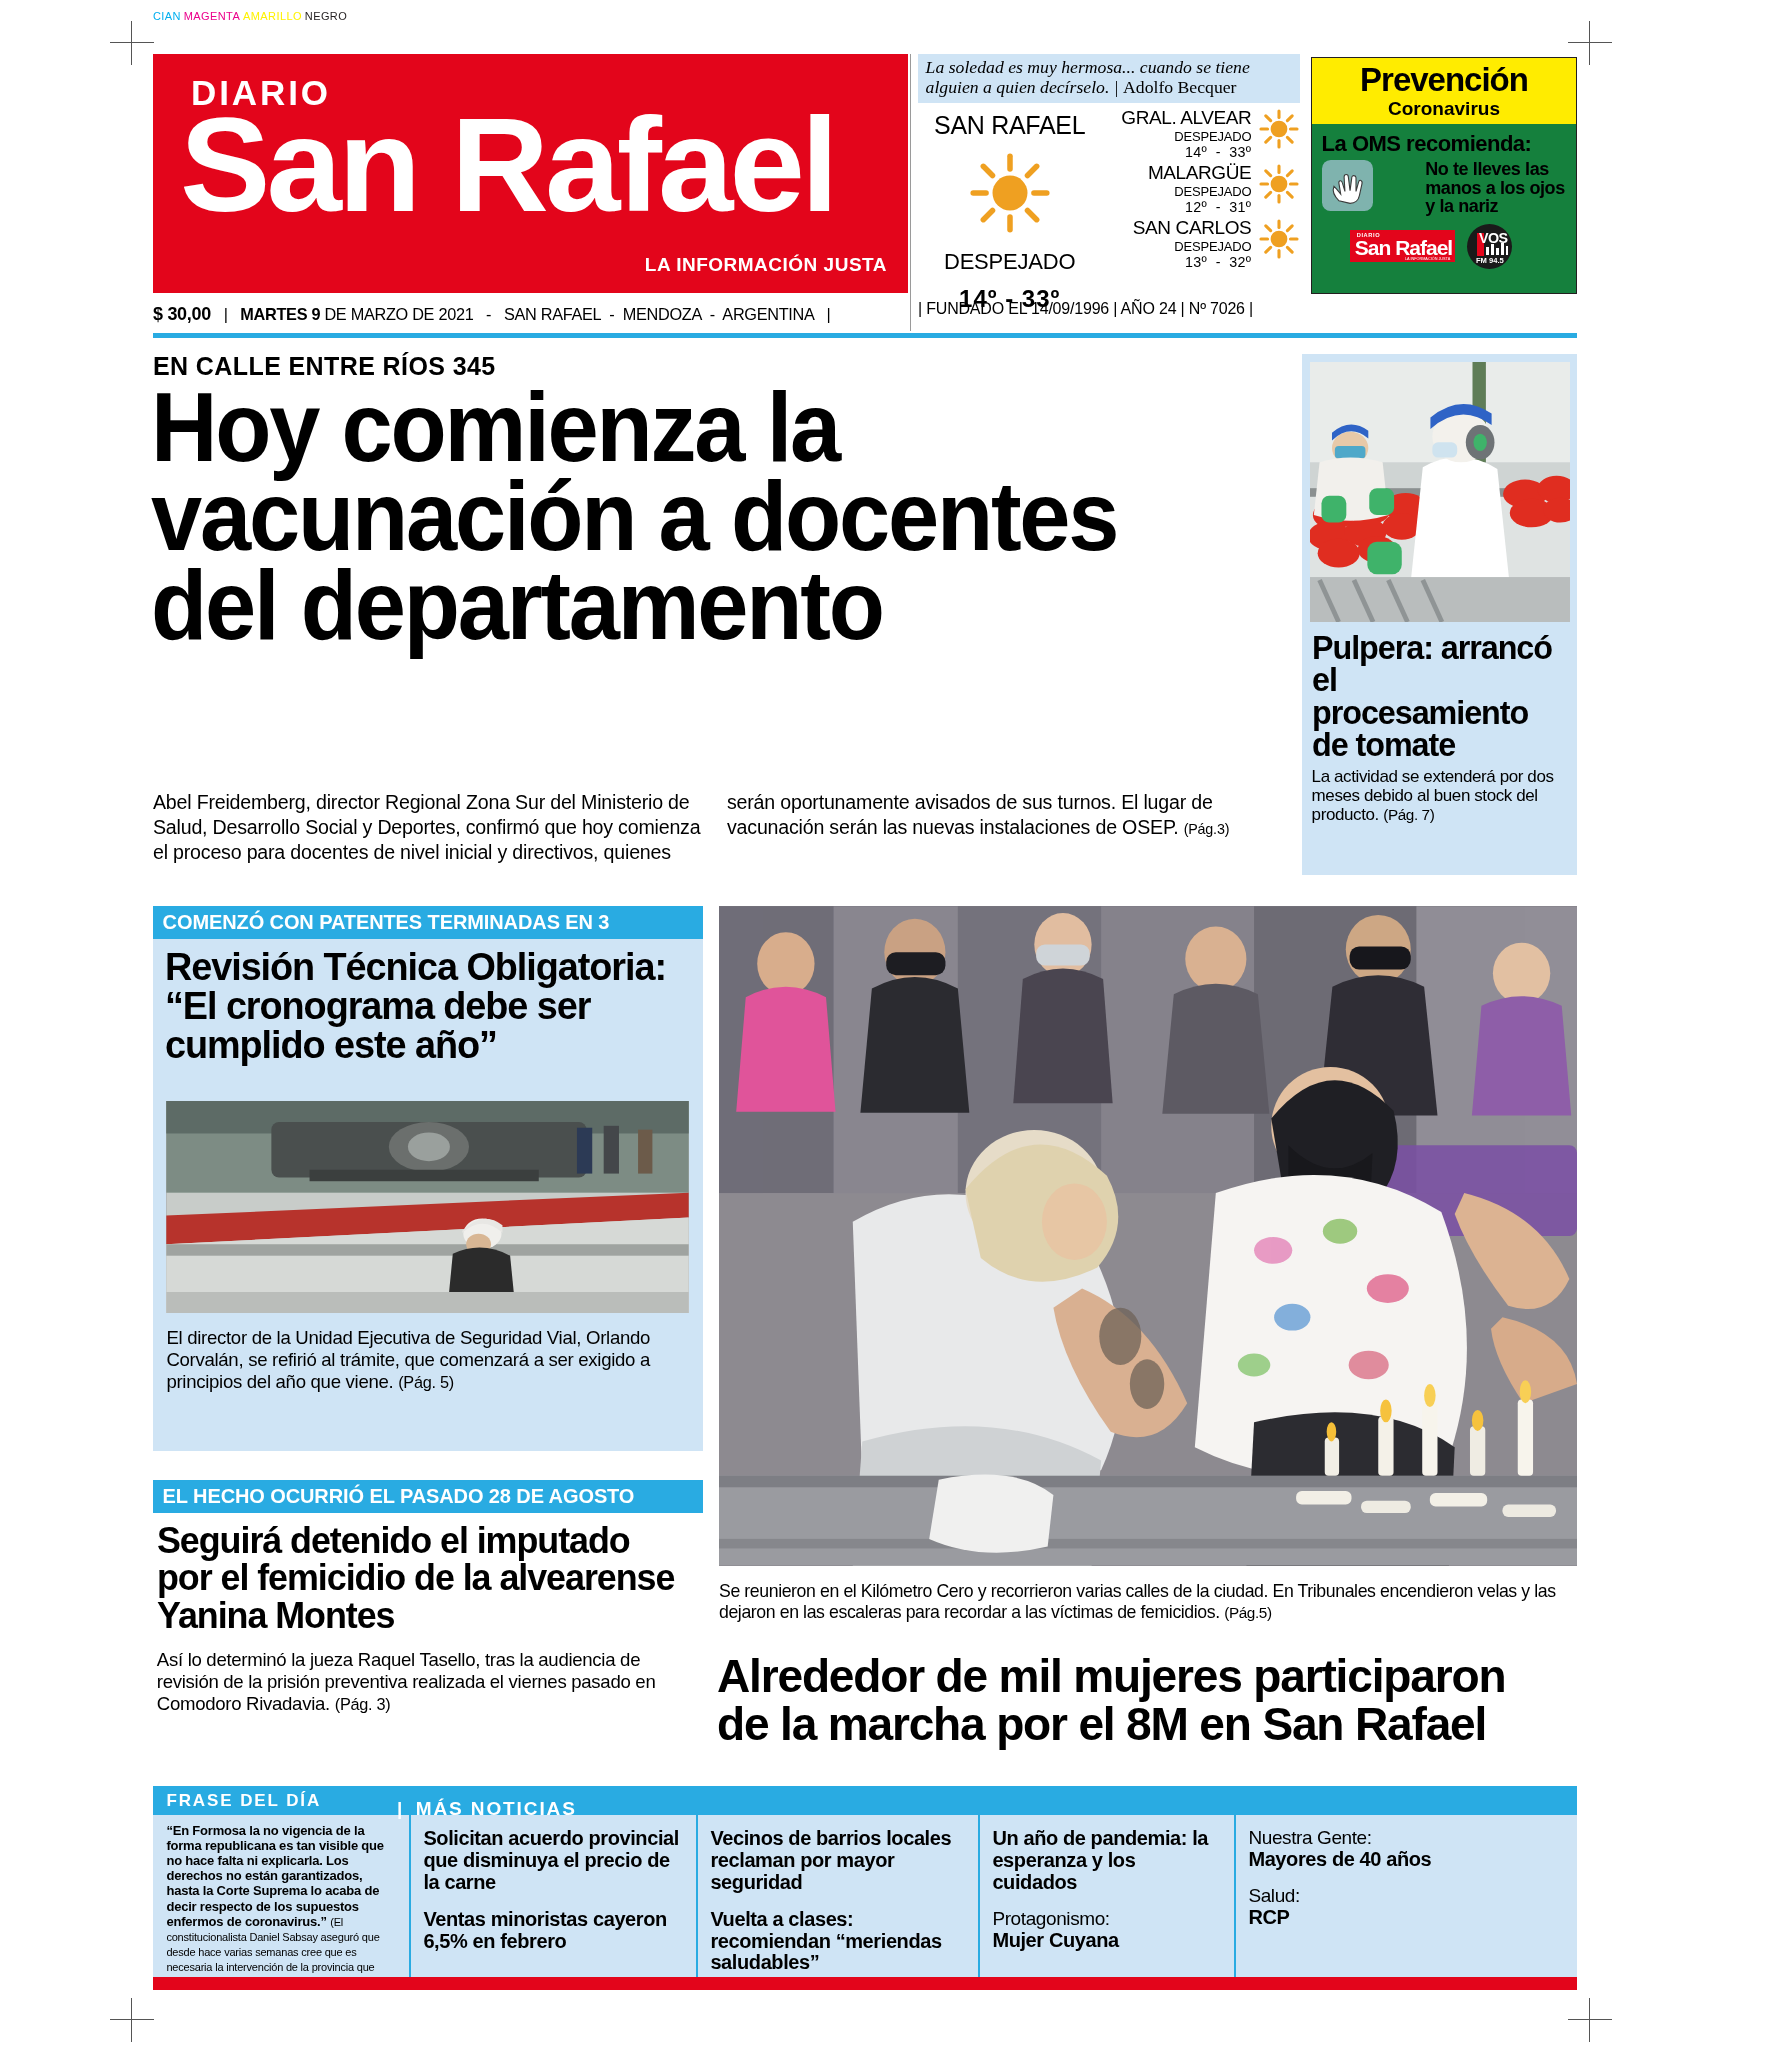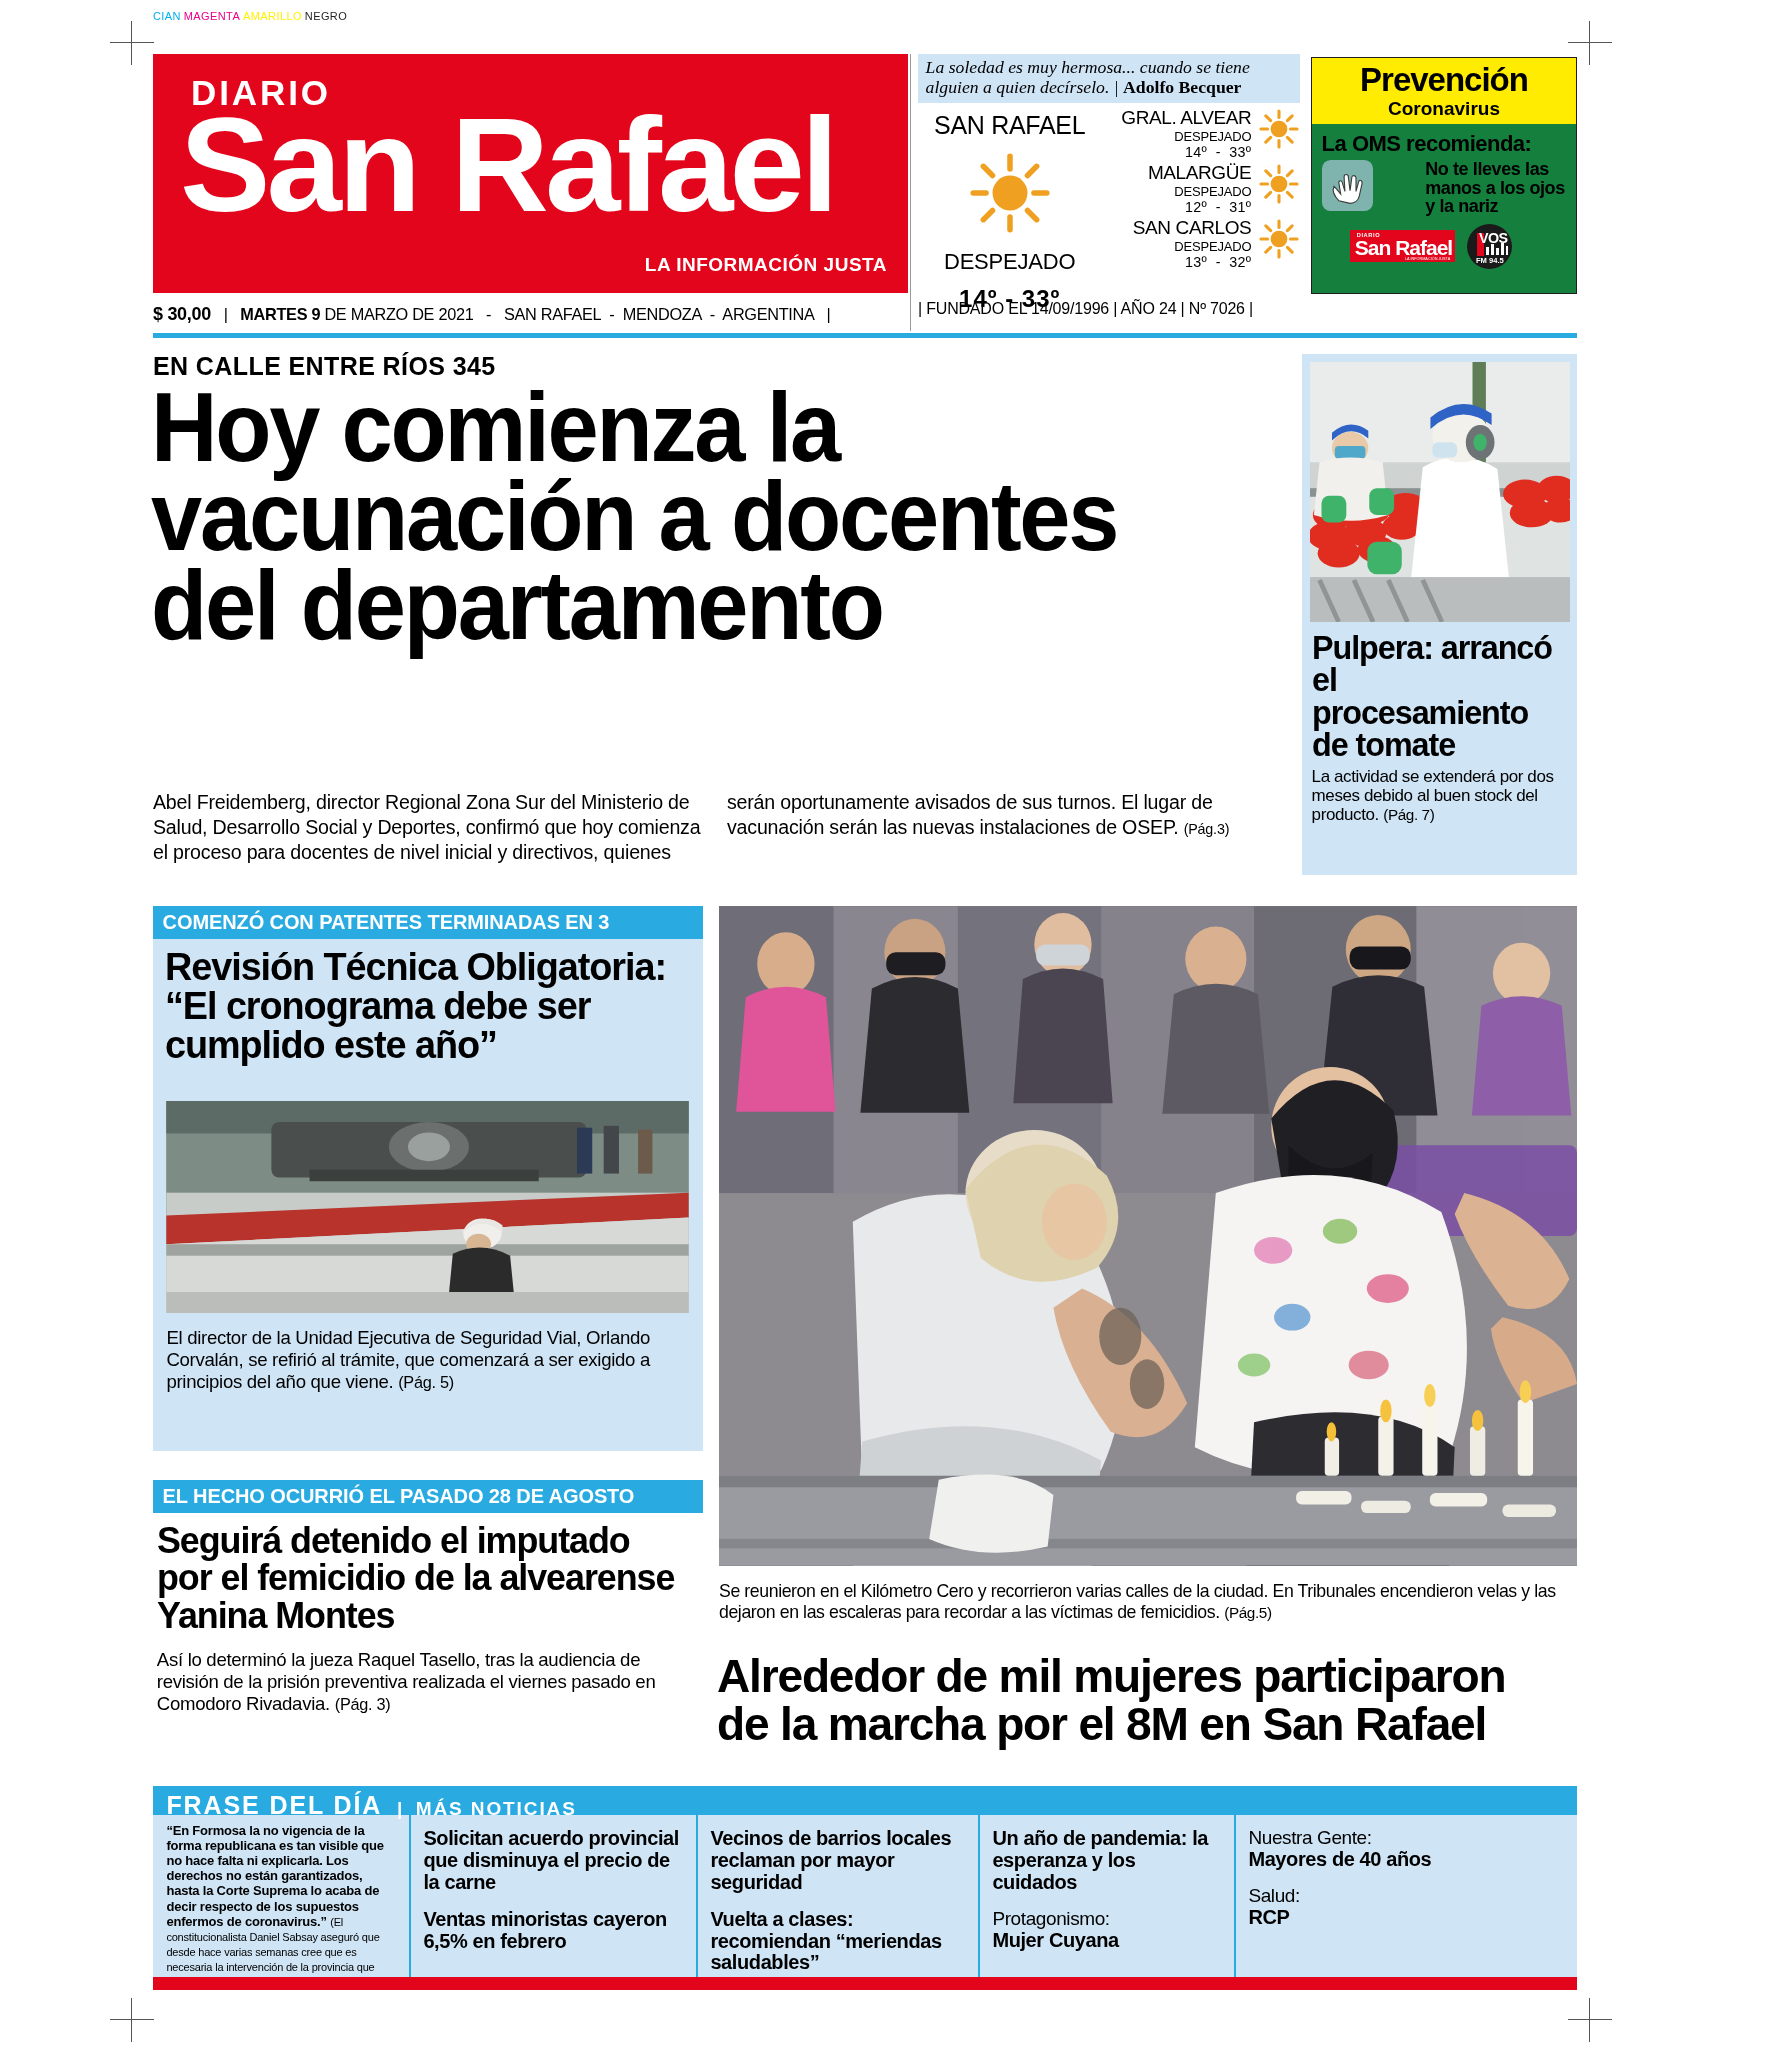--- a/index.html
+++ b/index.html
@@ -38,21 +38,21 @@
   .mh-name{position:absolute;left:27px;top:45px;color:#fff;font-weight:bold;
      font-size:133px;letter-spacing:-3.8px;line-height:1;
      font-family:"Liberation Sans",sans-serif;transform:scaleX(1.02);transform-origin:left top;}
   .mh-tag{position:absolute;right:21px;bottom:17px;color:#fff;font-weight:bold;
      font-size:19px;letter-spacing:0.5px;}
 
   
   .weather{position:absolute;left:918px;top:54px;width:382px;height:239px;}
   .quote{background:#CFE4F5;padding:3.8px 7.6px 5.7px 7.6px;
     font-family:"Liberation Serif",serif;font-style:italic;font-size:17.7px;line-height:1.12;}
-  .quote b{font-style:normal;font-weight:bold;}
+  .quote b{font-style:normal;font-weight:normal;}
   .w-grid{position:relative;height:170px;}
   .w-left{position:absolute;left:5.7px;top:7.6px;width:172px;text-align:center;}
   .w-city{font-size:23px;letter-spacing:-0.3px;}
   .w-city.big{font-size:25px;}
   .w-cond{font-size:22px;margin-top:3.8px;letter-spacing:-0.2px;}
   .w-temps{font-size:24px;font-weight:bold;margin-top:9.6px;letter-spacing:1px;}
   .sun-big{margin:7.6px auto 5.7px auto;}
   .w-right{position:absolute;left:184px;top:3.8px;width:199px;}
   .w-row{display:flex;align-items:flex-start;justify-content:flex-end;margin-bottom:1.9px;}
   .w-rtext{text-align:right;padding-right:5.7px;}
@@ -136,21 +136,21 @@
   .march-cap{position:absolute;left:719px;top:1581px;width:858px;font-size:17.7px;
      line-height:1.18;letter-spacing:-0.4px;}
   .march-cap .pag{font-size:15.3px;}
   .march-h{position:absolute;left:717px;top:1652px;width:865px;font-weight:bold;
      font-size:47px;line-height:1.02;letter-spacing:-1.2px;
      transform:scaleX(.98);transform-origin:left top;}
 
   
   .bottom{position:absolute;left:153px;top:1786px;width:1424px;height:191px;background:#CFE4F5;}
   .bb-head{display:flex;height:29px;background:#29ABE2;color:#fff;}
-  .bb-head .bh1{width:244px;font-weight:bold;font-size:25px;letter-spacing:1.9px;padding:4.8px 0 0 13.4px;box-sizing:border-box;}
+  .bb-head .bh1{width:244px;font-weight:bold;font-size:17px;letter-spacing:1.9px;padding:4.8px 0 0 13.4px;box-sizing:border-box;}
   .bb-head .bh2{font-weight:bold;font-size:19px;letter-spacing:1.9px;padding:12px 0 0 0;box-sizing:border-box;}
   .bb-head .bh2 em{font-style:normal;margin-right:11.5px;}
   .bb-body{display:flex;height:163px;}
   .frase{width:256px;padding:7.6px 11.5px 0 13.4px;box-sizing:border-box;
      font-size:13px;line-height:1.17;font-weight:bold;letter-spacing:-0.2px;}
   .frase .attrib{font-weight:normal;font-size:11px;}
   .ncol{flex:1;border-left:2.4px solid #29ABE2;padding:13.4px 9.6px 0 12.4px;box-sizing:border-box;}
   .ncol.w1{max-width:287px;}
   .ncol.w2{max-width:282px;}
   .ncol.w3{max-width:256px;}

